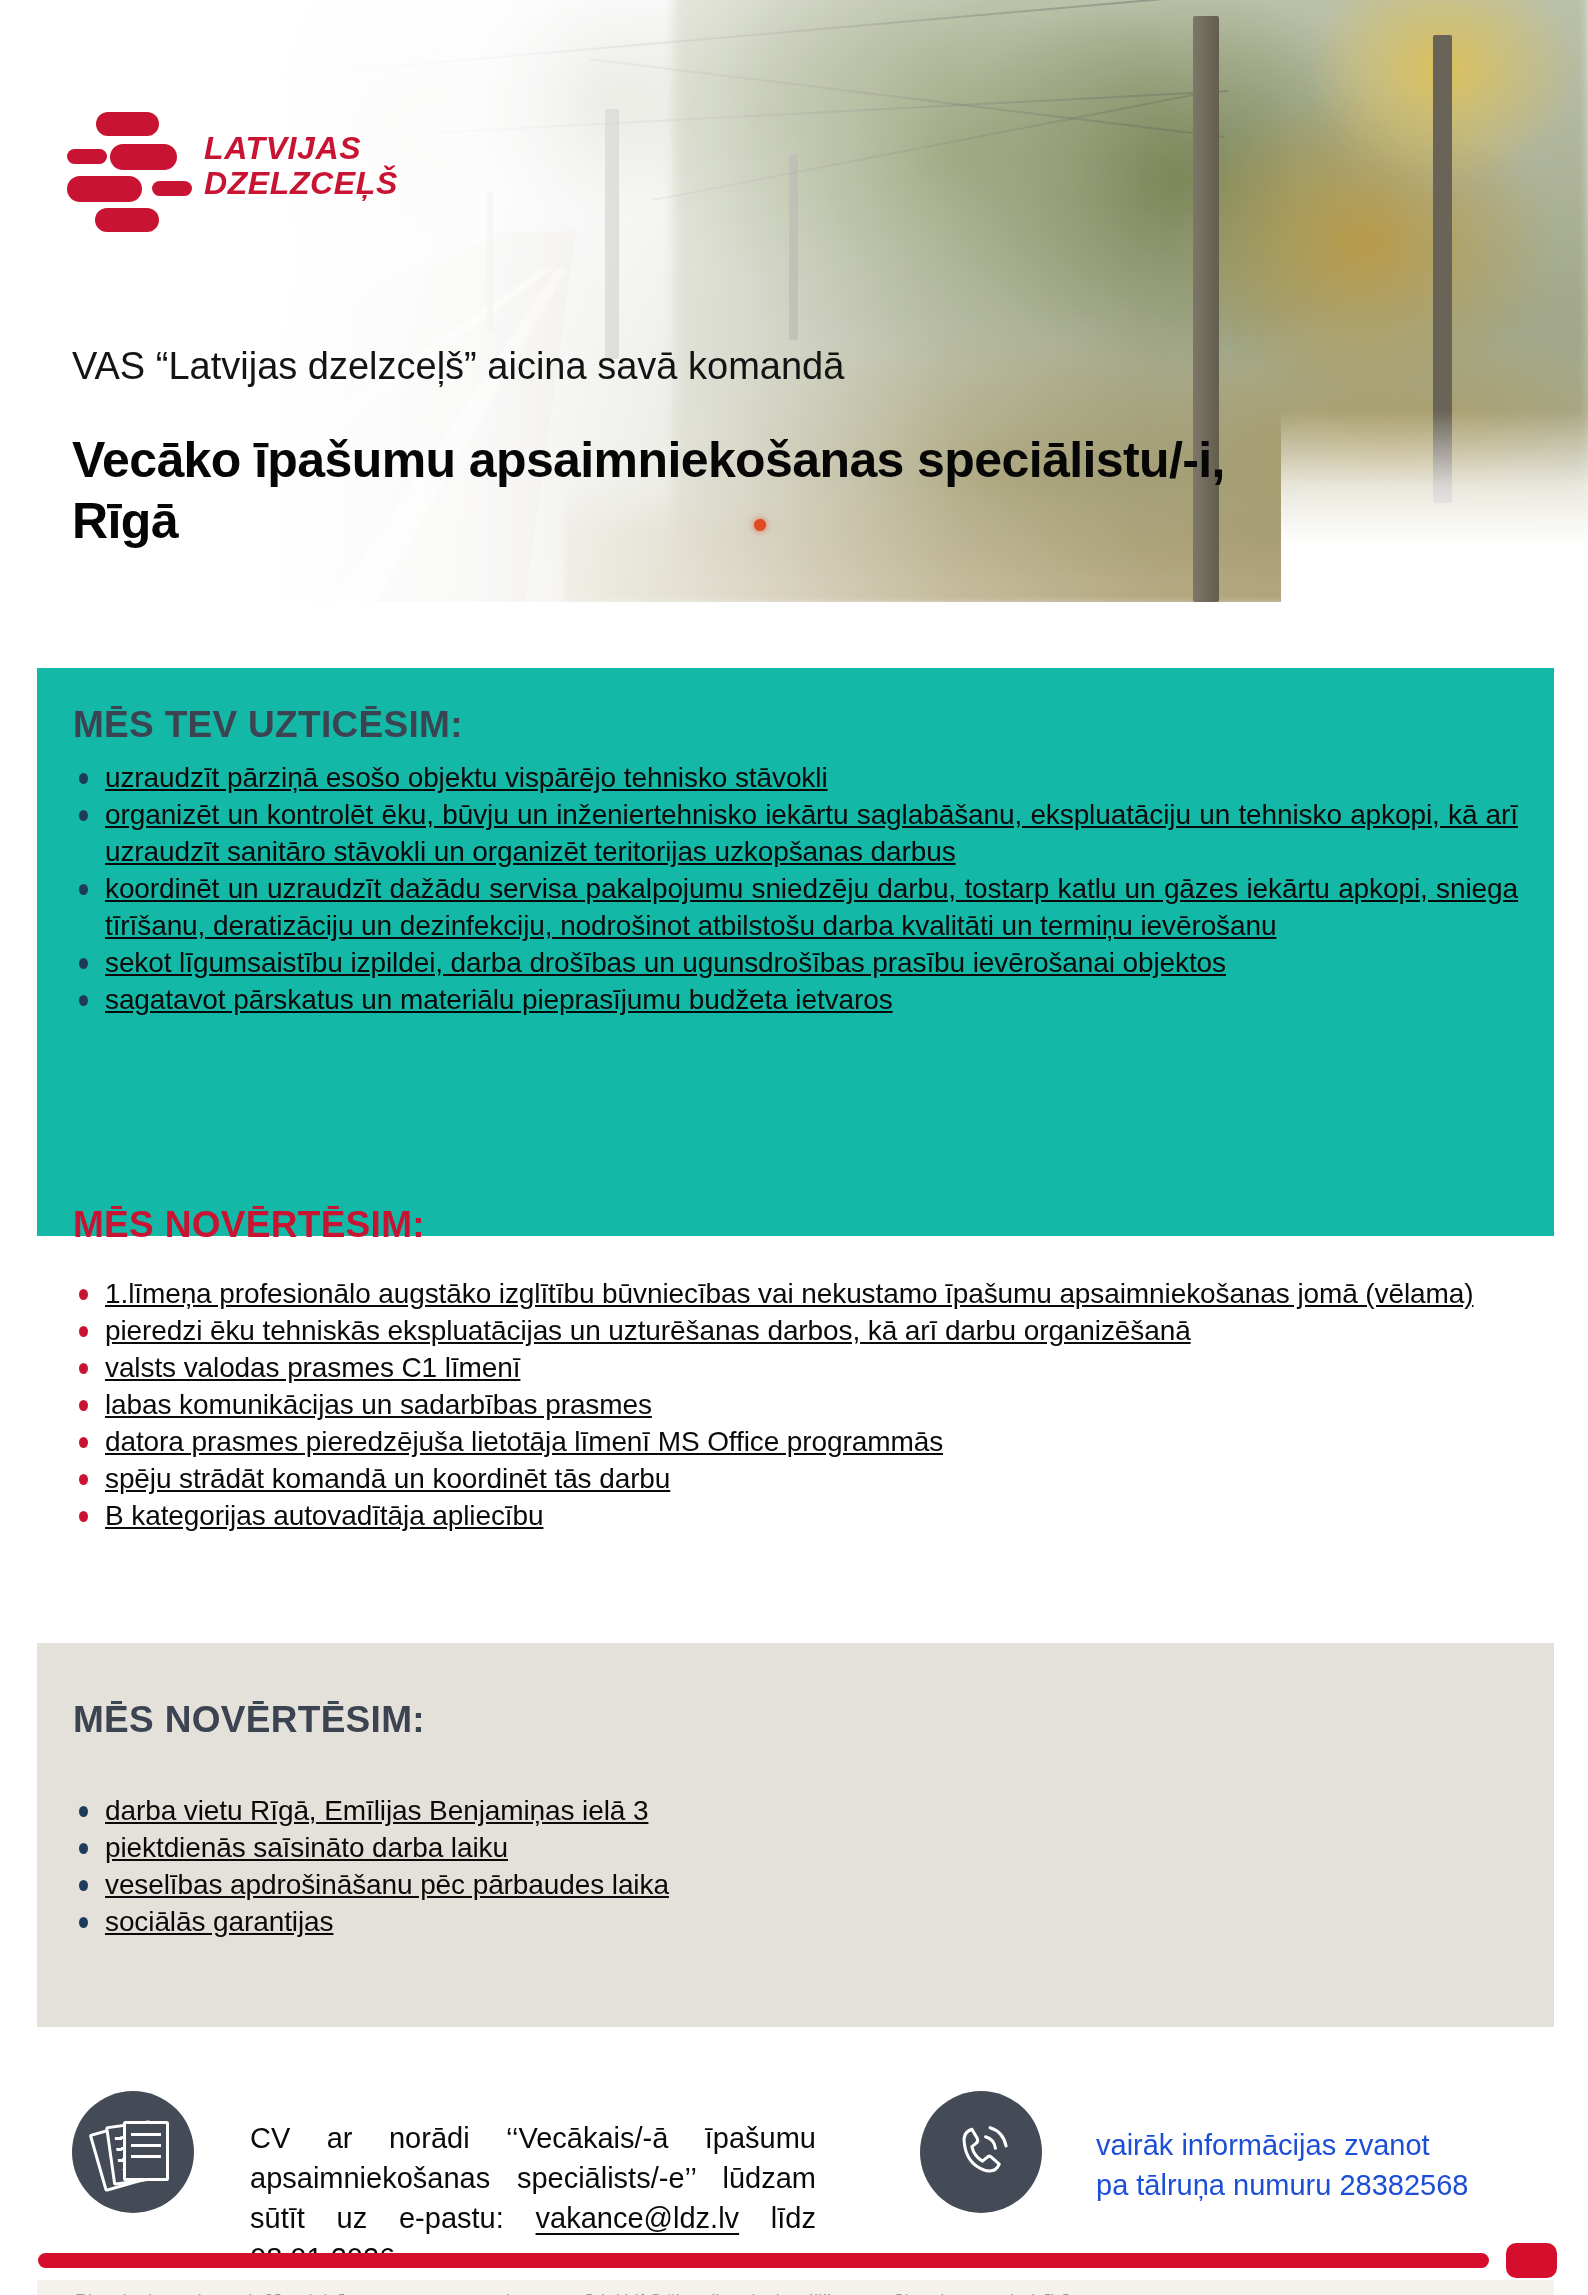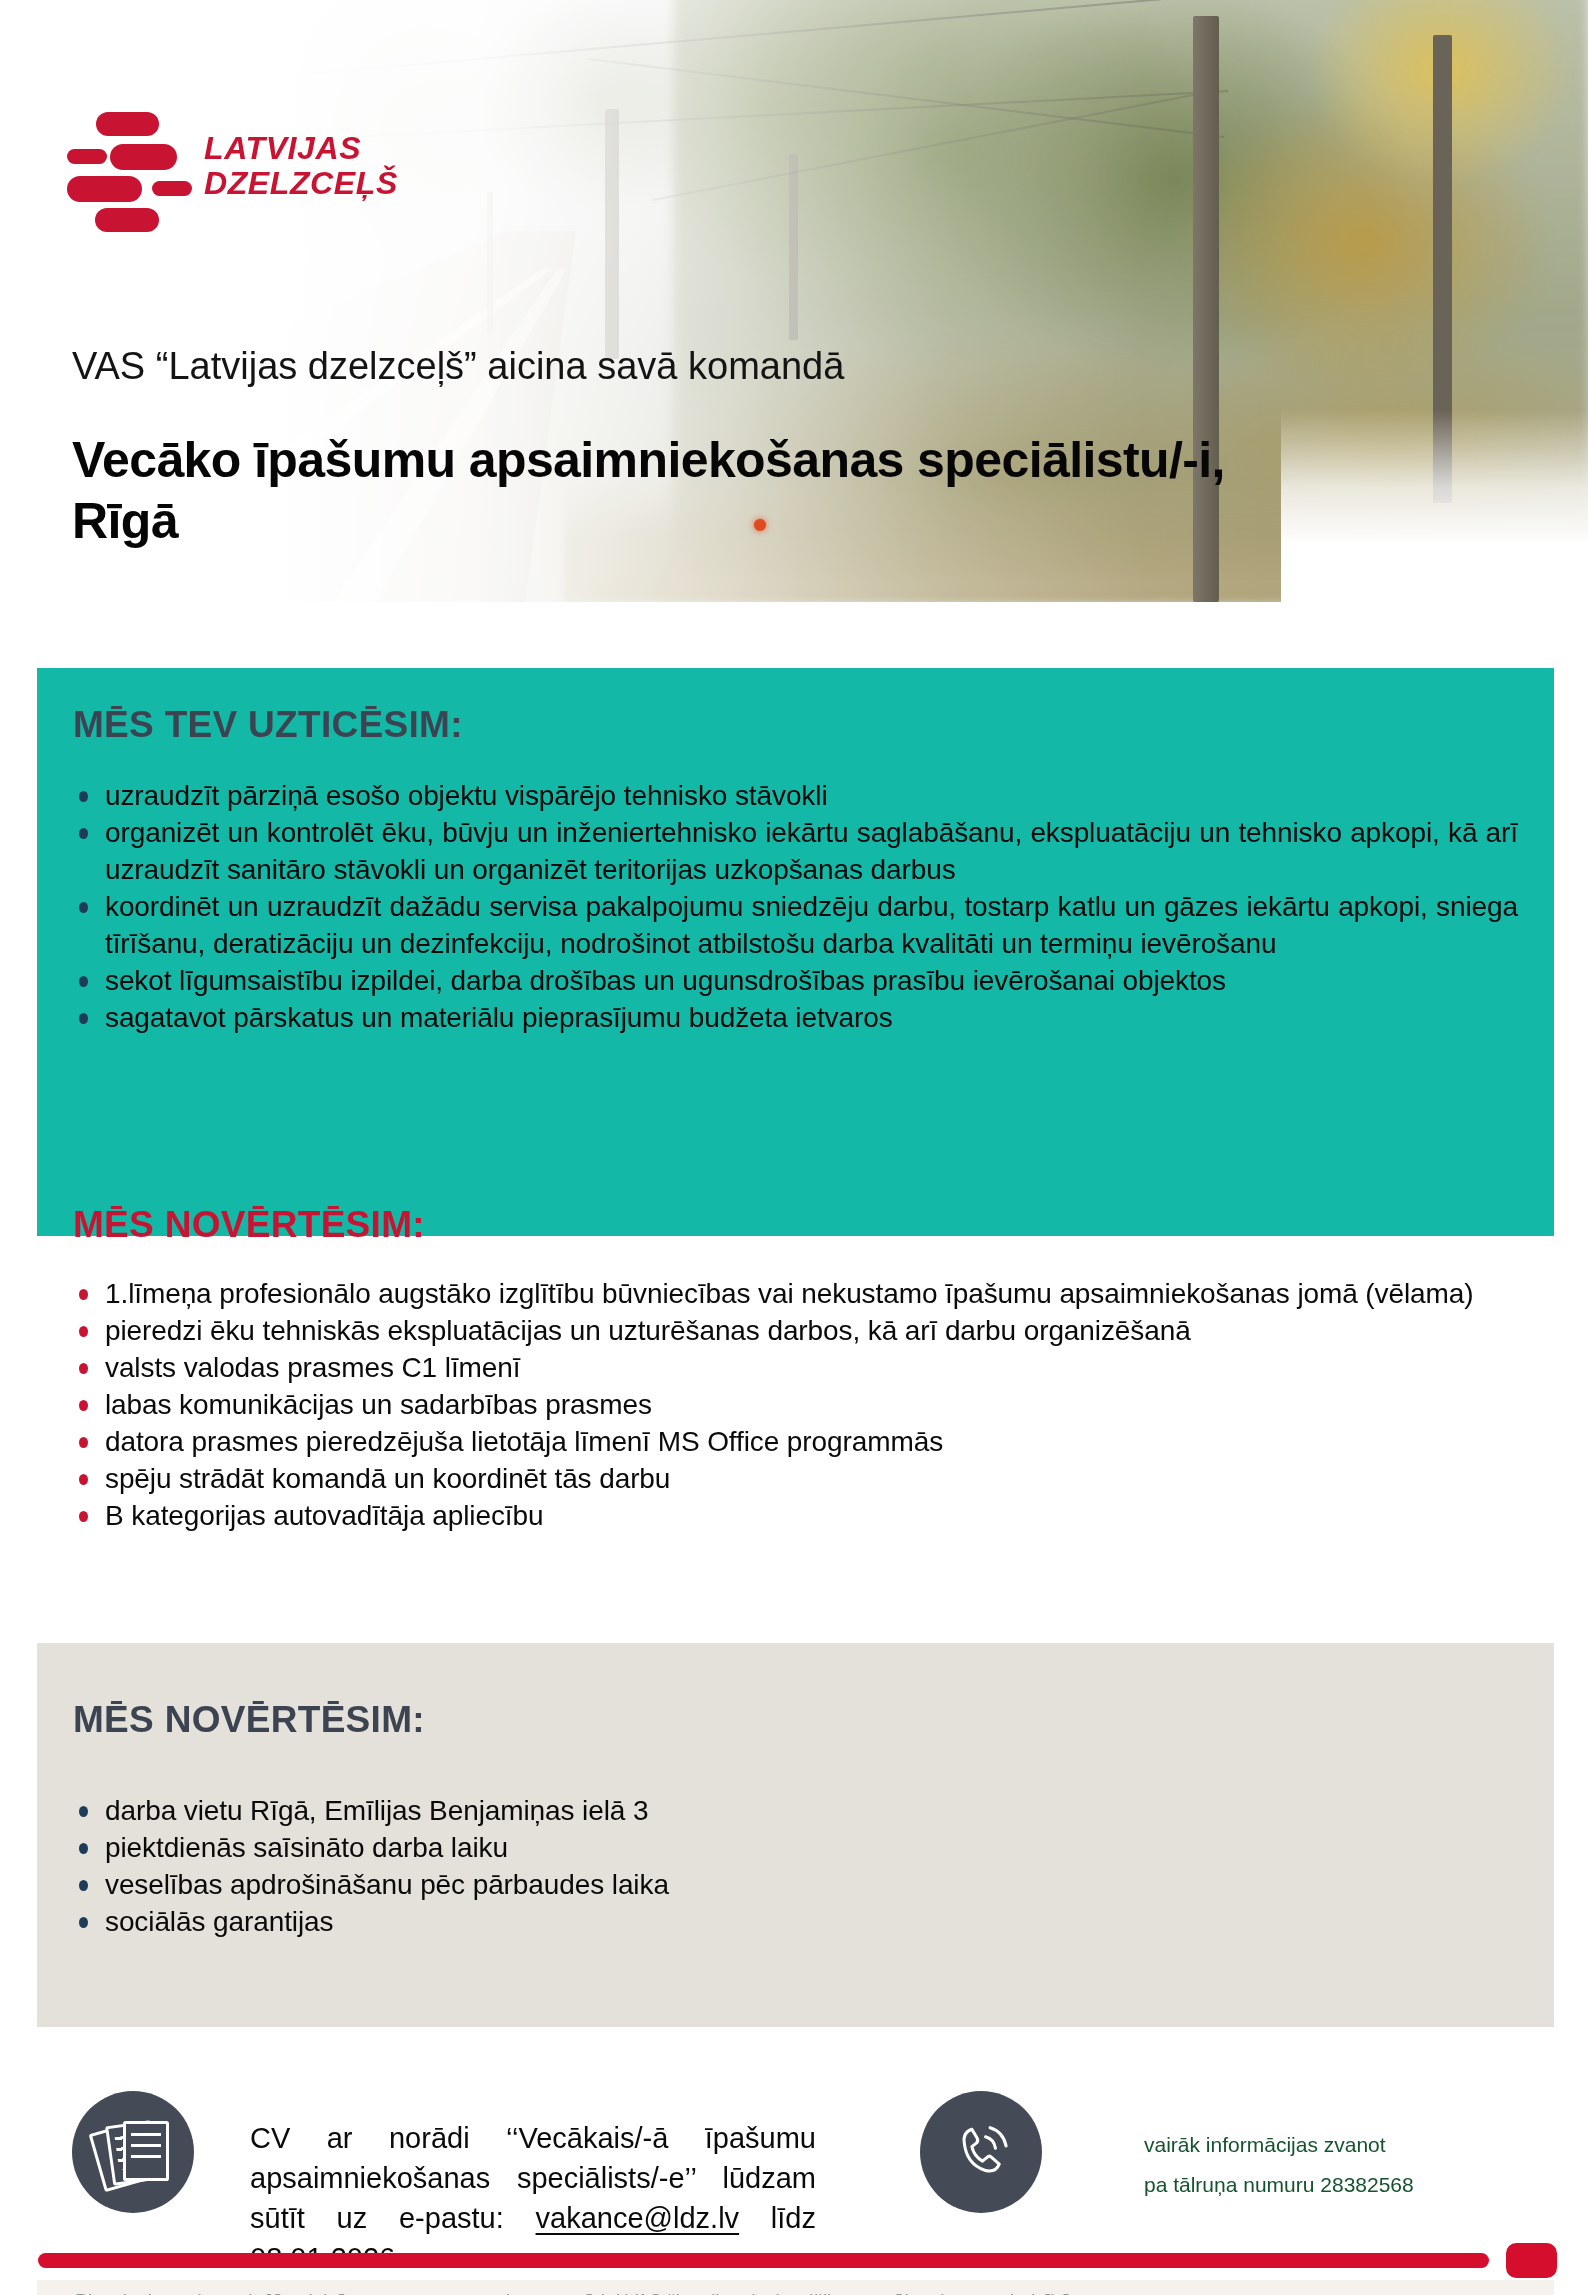--- a/index.html
+++ b/index.html
@@ -68,22 +68,22 @@
   .title{position:absolute;left:72px;top:430px;font-size:50px;font-weight:bold;
     line-height:61px;color:#060606;letter-spacing:-0.6px;}
 
   
   .section{position:absolute;left:37px;width:1517px;box-sizing:border-box;padding:36px 36px;}
   .sec1{top:668px;height:568px;background:#14b8a6;}
   .sec2{top:1168px;background:transparent;}
   .sec3{top:1643px;height:384px;background:#E4E1DB;padding-top:56px;}
   .sec-heading{font-size:37px;font-weight:bold;color:#3C4452;letter-spacing:0.3px;margin:0;}
   .sec-heading.red{color:#C81432;}
-  ul.blist{list-style:none;margin:31px 0 0 0;padding:0;font-size:28px;letter-spacing:-0.1px;
-    line-height:37px;text-align:justify;color:#0a0a0a;}
+  ul.blist{list-style:none;margin:13px 0 0 0;padding:0;font-size:28px;letter-spacing:-0.1px;
+    line-height:37px;text-align:justify;color:#0a0a0a;text-decoration:underline;}
   .sec2 ul.blist{line-height:37px;margin-top:29px;}
   .sec3 ul.blist{line-height:37px;margin-top:51px;}
   ul.blist li{position:relative;padding-left:32px;margin:0;}
   ul.blist li::before{content:"";position:absolute;left:6.4px;top:13.5px;width:9px;height:11px;
     border-radius:50%;background:#1E3C5A;}
   ul.blist.red-dots li::before{background:#C81432;}
 
   
   .circle{position:absolute;width:122px;height:122px;border-radius:50%;background:#454A57;}
   .doc-circle{left:72px;top:2091px;}
@@ -91,21 +91,21 @@
   .sheet{position:absolute;width:40px;height:54px;background:#454A57;border:3.2px solid #fff;border-radius:2.6px;}
   .sheet.s1{left:24px;top:36px;transform:rotate(-16deg);}
   .sheet.s2{left:37px;top:32px;transform:rotate(-8deg);}
   .sheet.s3{left:51px;top:29.5px;}
   .sheet .lines{position:absolute;left:5.1px;right:5.1px;top:9px;height:33px;
     background:repeating-linear-gradient(180deg,#fff 0 3.2px,transparent 3.2px 11px);}
   .phone-svg{position:absolute;left:23px;top:23px;}
   .cv-text{position:absolute;left:250px;top:2089px;width:566px;font-size:29px;line-height:40px;
     text-align:justify;color:#0a0a0a;}
   .cv-text a{color:#0a0a0a;text-decoration:underline;text-decoration-thickness:1.9px;text-underline-offset:5.1px;}
-  .phone-text{position:absolute;left:1144px;top:2125px;font-size:21px;line-height:40px;color:#14532d;}
+  .phone-text{position:absolute;left:1096px;top:2125px;font-size:29px;line-height:40px;color:#1d4ed8;}
 
   
   .redline{position:absolute;left:38px;top:2253px;width:1451px;height:15.4px;border-radius:7.7px;background:#D60E2E;}
   .redpill{position:absolute;left:1506px;top:2243px;width:51px;height:35px;border-radius:10.2px;background:#D60E2E;}
   .footer-strip{position:absolute;left:37px;top:2280px;width:1517px;height:15.4px;background:#F5F2ED;
     overflow:hidden;box-sizing:border-box;padding:10.2px 38px 0 38px;}
   .footer-strip p{margin:0;font-size:19px;color:#9a9a94;white-space:nowrap;}
 </style>
 </head>
 <body>

